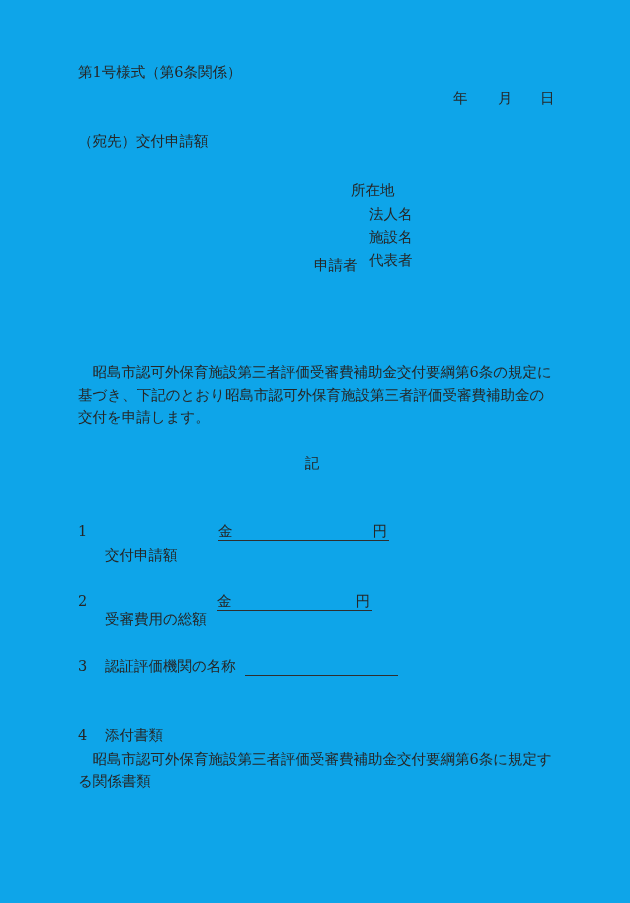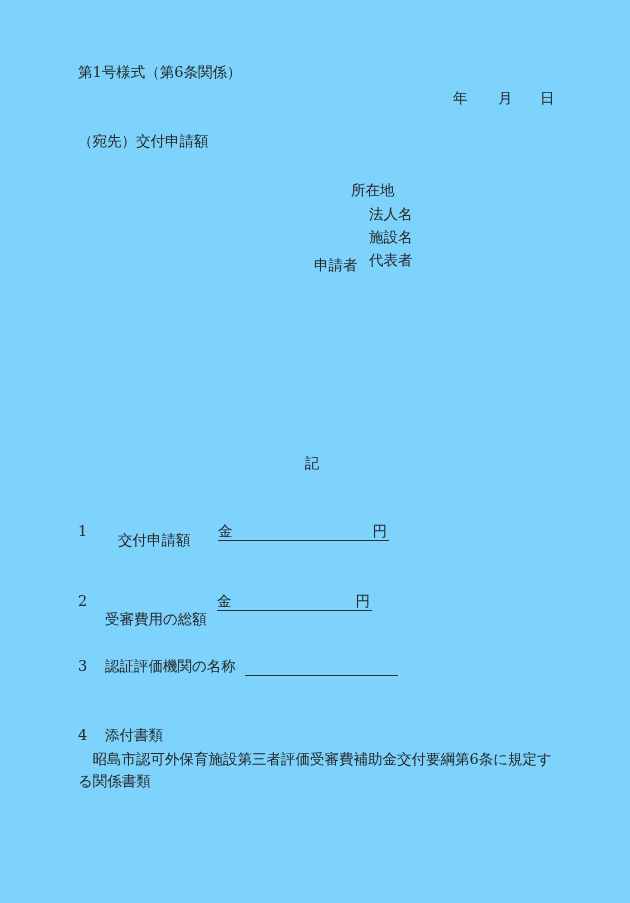--- a/index.html
+++ b/index.html
@@ -1,20 +1,20 @@
 <!DOCTYPE html>
 <html><head>
 <meta charset="utf-8">
 <style>
   html,body{margin:0;padding:0;background:#e8e8e8;}
   .page{
     position:relative;
     width:630px;height:903px;
     margin:0 auto;
-    background:#7dd3fc;
+    background:#0ea5e9;
     font-family:"DejaVu Serif","Liberation Serif",serif;
     font-size:14.5px;
     color:#262626;
     overflow:hidden;
   }
   .abs{position:absolute;white-space:nowrap;line-height:17px;}
   .wrap{position:absolute;white-space:normal;line-height:22.5px;}
   .center{text-align:center;}
   .fill{
     position:absolute;
@@ -50,26 +50,27 @@
 
   <div>
     <span class="abs" style="left:314px;top:229px;margin-top:28px;">申請者</span>
     <span class="abs" style="left:351px;top:182px;text-align:right;">所在地</span>
     <span class="abs" style="left:369px;top:206px;">法人名</span>
     <span class="abs" style="left:369px;top:229px;">施設名</span>
     <span class="abs" style="left:369px;top:252px;">代表者</span>
   </div>
 
 
+  <div class="wrap" style="left:78px;top:361px;width:479px;">　昭島市認可外保育施設第三者評価受審費補助金交付要綱第6条の規定に基づき、下記のとおり昭島市認可外保育施設第三者評価受審費補助金の交付を申請します。</div>
 
   <div class="abs center" style="left:0;top:455px;width:624px;">記</div>
 
   <div>
     <span class="abs" style="left:78px;top:523px;">1</span>
-    <span class="abs" style="left:105px;top:532px;margin-left:13px;">交付申請額</span>
+    <span class="abs" style="left:105px;top:547px;">交付申請額</span>
     <span class="fill" style="left:218px;top:523px;width:171px;padding-right:2px;">
       <span>金</span>
       <span>円</span>
     </span>
   </div>
 
   <div>
     <span class="abs" style="left:78px;top:593px;">2</span>
     <span class="abs" style="left:105px;top:593px;margin-top:18px;">受審費用の総額</span>
     <span class="fill" style="left:217px;top:593px;width:155px;padding-right:2px;">

